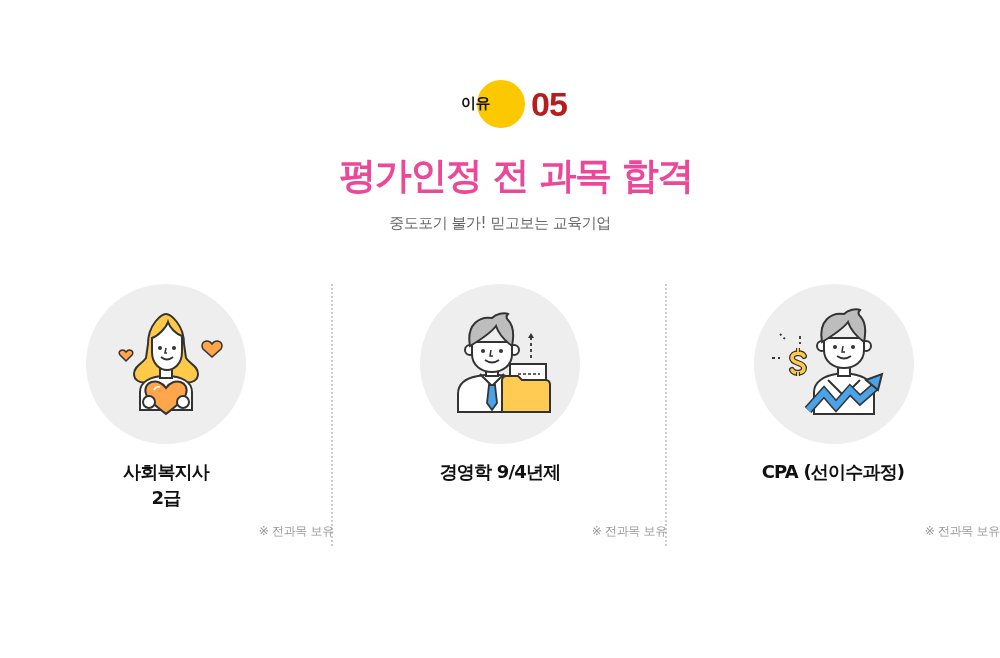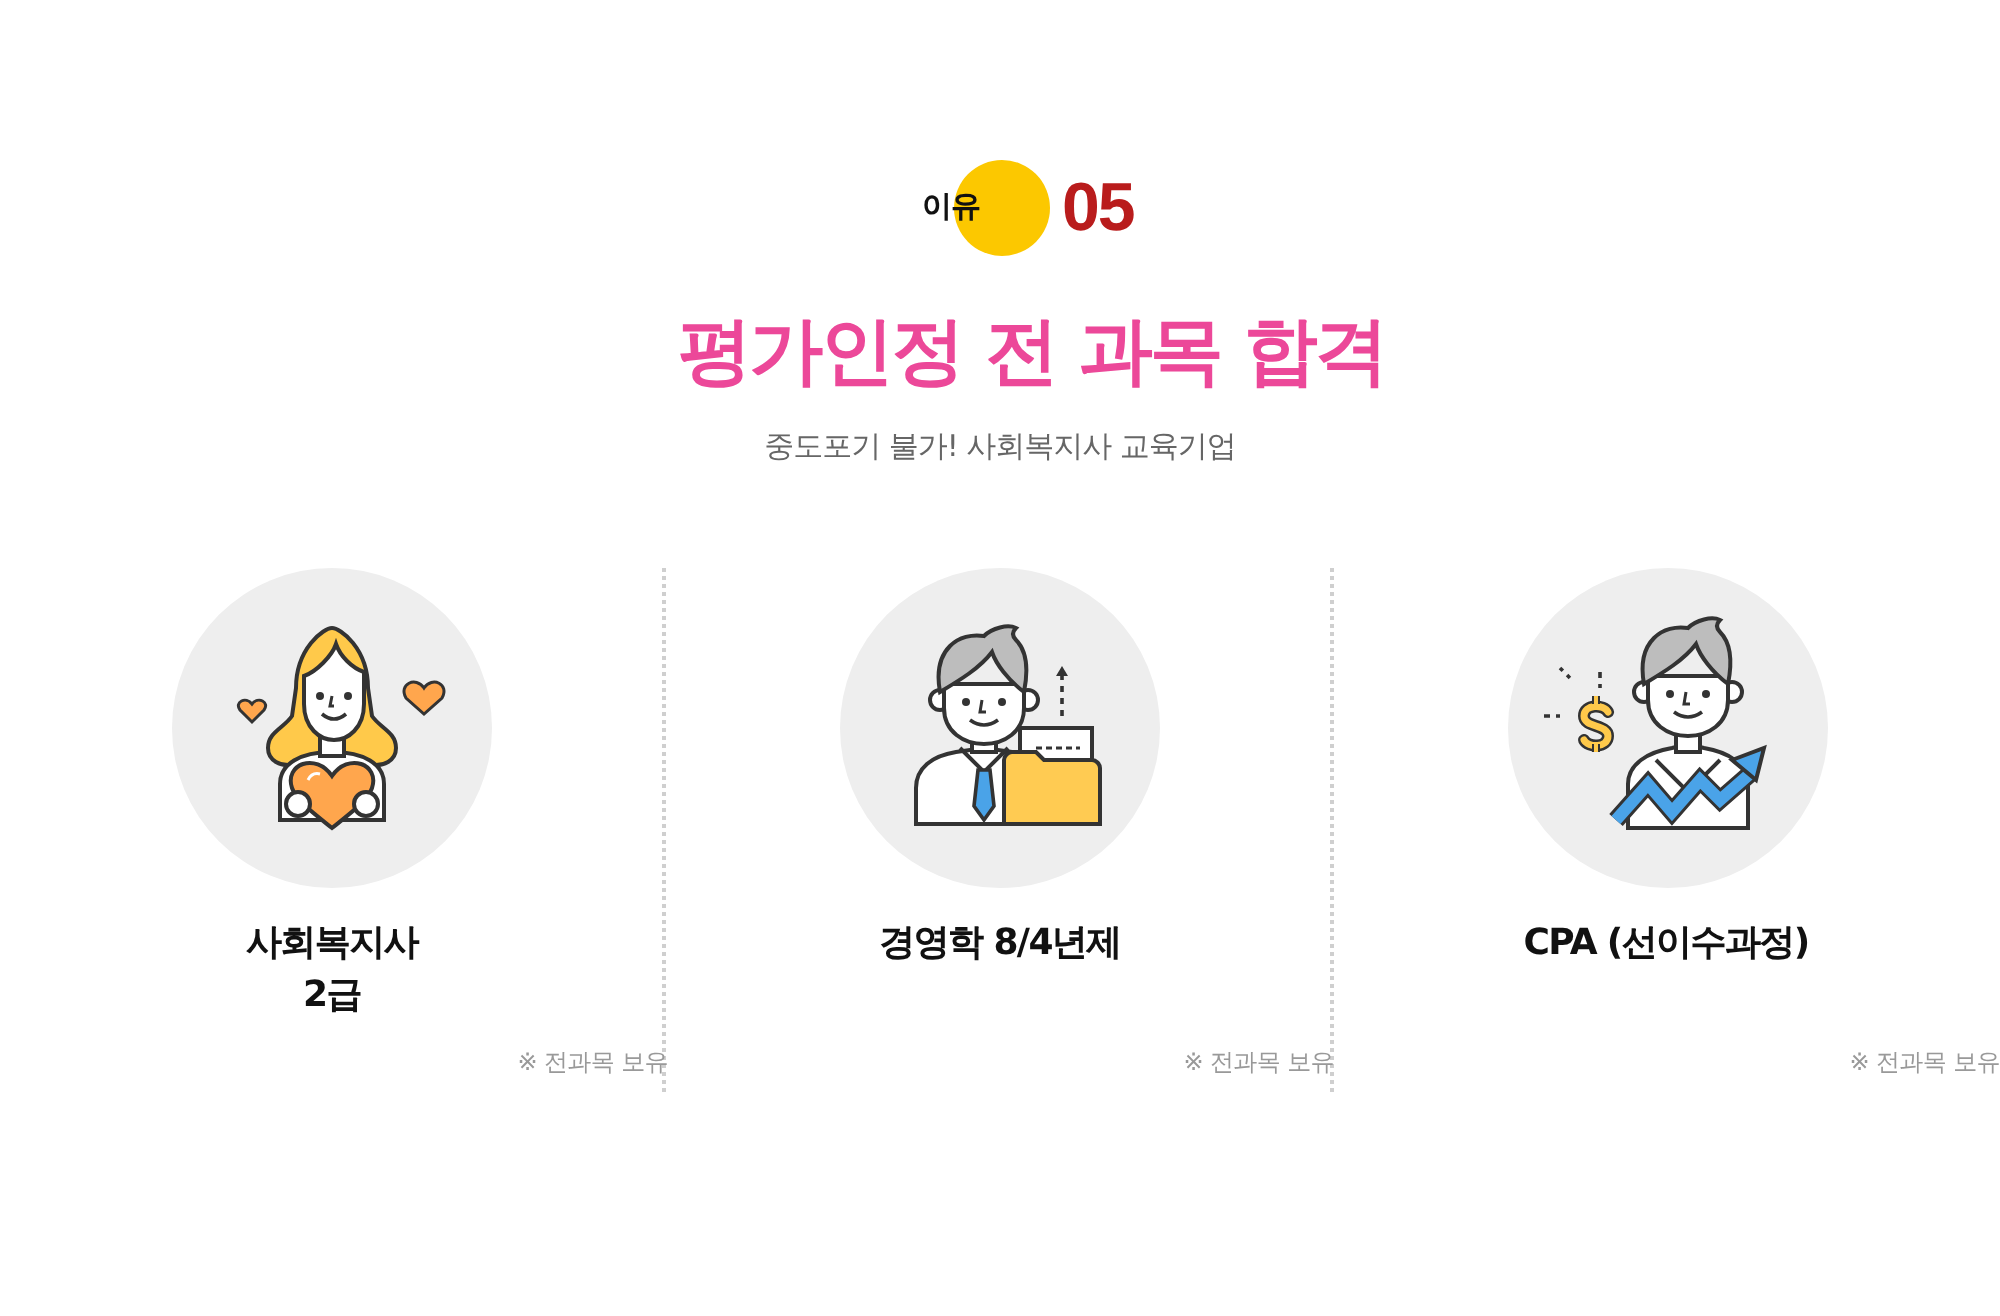--- a/index.html
+++ b/index.html
@@ -36,21 +36,21 @@
 </head>
 <body>
 
 <div class="badge">
   <div class="badge-circle"></div>
   <span class="badge-label">이유</span>
   <span class="badge-num">05</span>
 </div>
 
 <h1 class="title">평가인정 전 과목 합격</h1>
-<p class="subtitle">중도포기 불가! 사회복지사 교육기업</p>
+<p class="subtitle">중도포기 불가! 믿고보는 교육기업</p>
 
 <div class="divider divider-0"></div>
 <div class="divider divider-1"></div>
 
 <div class="cards">
 
   <div class="card card-0">
     <div class="circle">
       <svg viewBox="0 0 160 160">
 
@@ -109,21 +109,21 @@
         <rect x="90" y="80" width="36" height="48" fill="#fff" stroke="#333" stroke-width="2"></rect>
         <path d="M98 90 l22 0" stroke="#333" stroke-width="1.5" stroke-dasharray="3 2"></path>
 
         <path d="M82 128 l0 -32 c0 -2 2 -4 4 -4 l12 0 l4 4 l24 0 c2 0 4 2 4 4 l0 28z" fill="#ffcb52" stroke="#333" stroke-width="2"></path>
 
         <path d="M111 74 l0 -22" stroke="#333" stroke-width="1.8" stroke-dasharray="3 3"></path>
         <path d="M108 54 l3 -5 l3 5z" fill="#333"></path>
       </svg>
     </div>
     <div class="card-title">
-      <div>경영학 8/4년제</div>
+      <div>경영학 9/4년제</div>
     </div>
     <div class="card-note">※ 전과목 보유</div>
   </div>
 
   <div class="card card-2">
     <div class="circle">
       <svg viewBox="0 0 160 160">
 
         <path d="M46 52 l0 8" stroke="#333" stroke-width="1.8" stroke-dasharray="3 3"></path>
         <path d="M26 50 l6 6" stroke="#333" stroke-width="1.8" stroke-dasharray="2 3"></path>

